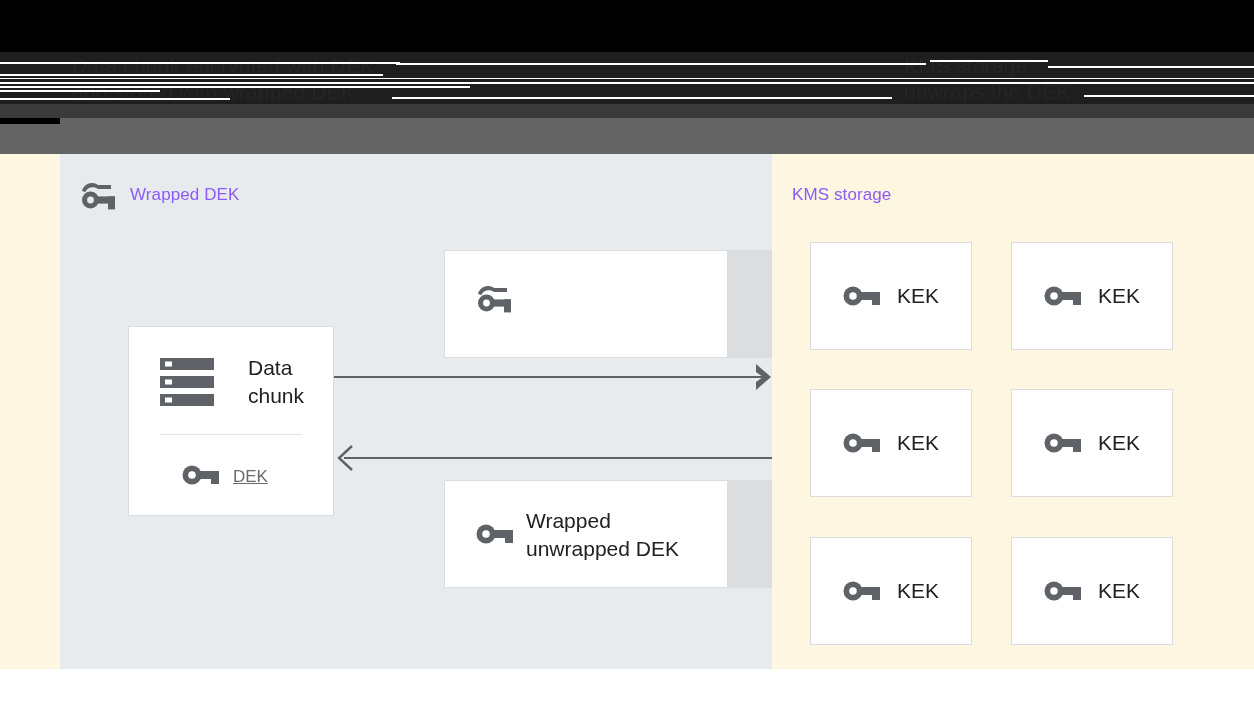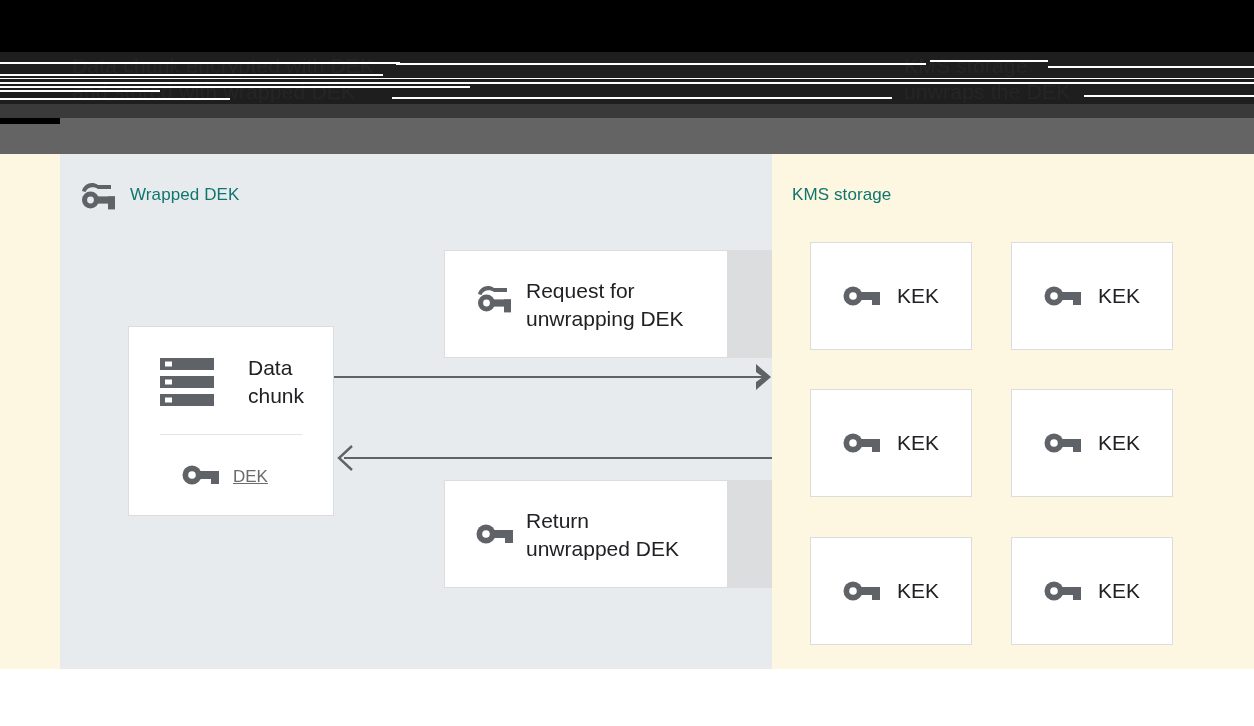--- a/index.html
+++ b/index.html
@@ -65,21 +65,21 @@
 
   
   .panel-left {
     position: absolute;
     left: 60px; top: 154px;
     width: 712px; height: 530px;
     background: #e8ebed;
   }
   .panel-label {
     position: absolute;
-    color: #0f766e;
+    color: #8b5cf6;
     font-size: 17px;
     letter-spacing: .1px;
   }
   .label-wrapped { left: 130px; top: 185px; }
   .label-kms     { left: 792px; top: 185px; }
 
   
   .icon { position: absolute; display: block; }
 
   
@@ -225,34 +225,32 @@
   <div class="card card-request"></div>
 
   <svg class="icon" style="left:474px; top:283px;" width="42" height="32" viewBox="0 0 42 32">
     <path d="M4 11 C6 3.5, 14 1, 20 5 L33 5 L33 9 L20 9 C16 6, 9 7, 7.5 12 Z" fill="#5f6368"></path>
     <circle cx="12.5" cy="20" r="8.5" fill="#5f6368"></circle>
     <circle cx="12.5" cy="20" r="3.4" fill="#ffffff"></circle>
     <rect x="19" y="16.4" width="18" height="7.2" fill="#5f6368"></rect>
     <rect x="30" y="16.4" width="7" height="13" fill="#5f6368"></rect>
   </svg>
 
-  <div class="card-text" style="position:absolute; left:526px; top:277px;">Request for
-unwrapping DEK</div>
 
   <div class="card-shadowstrip" style="left:728px; top:480px; width:44px; height:108px;"></div>
   <div class="card card-return"></div>
 
   <svg class="icon" style="left:476px; top:521px;" width="40" height="26" viewBox="0 0 40 26">
     <circle cx="10" cy="13" r="9.5" fill="#5f6368"></circle>
     <circle cx="10" cy="13" r="3.8" fill="#ffffff"></circle>
     <rect x="17" y="9" width="20" height="8" fill="#5f6368"></rect>
     <rect x="29" y="9" width="8" height="13" fill="#5f6368"></rect>
   </svg>
 
-  <div class="card-text" style="position:absolute; left:526px; top:507px;">Return
+  <div class="card-text" style="position:absolute; left:526px; top:507px;">Wrapped
 unwrapped DEK</div>
 
   <div class="arrow-line" style="left:334px; top:376px; width:430px;"></div>
   <svg class="arrowhead" style="left:754px; top:364px;" width="20" height="26" viewBox="0 0 20 26">
     <path d="M2 0 L17 13 L2 26 L2 18 L9 13 L2 8 Z" fill="#5f6368"></path>
   </svg>
 
   <div class="arrow-line" style="left:344px; top:457px; width:428px;"></div>
   <svg class="arrowhead" style="left:334px; top:445px;" width="20" height="26" viewBox="0 0 20 26">
     <path d="M18 1 L5 13 L18 25" fill="none" stroke="#5f6368" stroke-width="2.4"></path>

